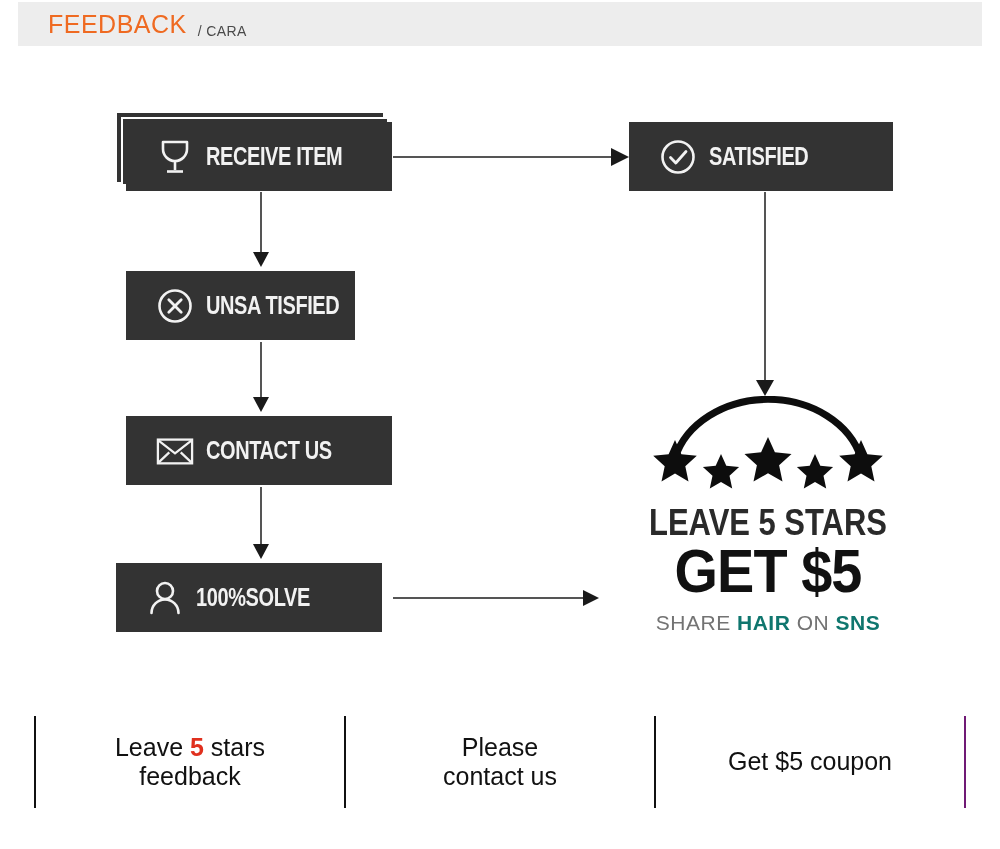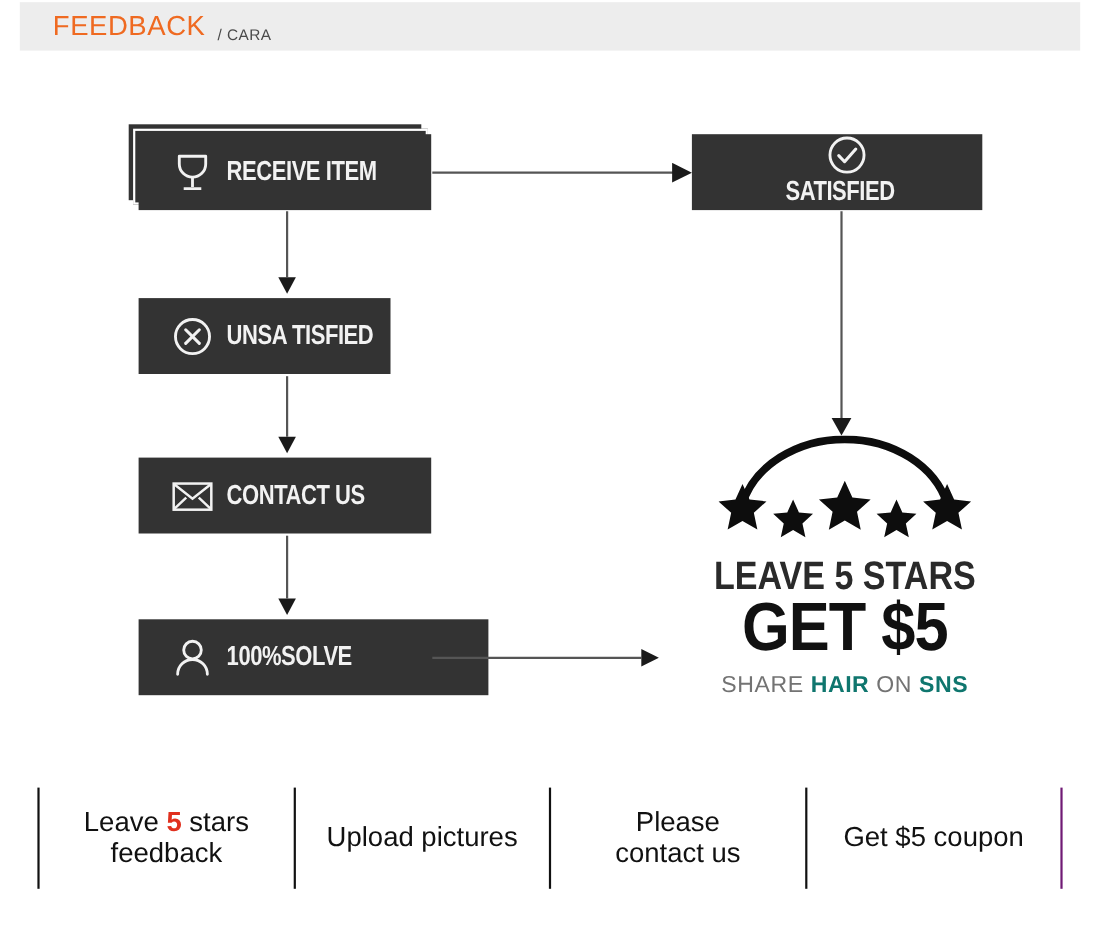--- a/index.html
+++ b/index.html
@@ -82,24 +82,24 @@
   
   .stack-l1, .stack-l2 {
     position: absolute;
     background: #333333;
     height: 69px;
   }
   .stack-l1 { z-index: 1; }
   .stack-l2 { z-index: 2; border: 2px solid #ffffff; }
 
   .box-receive  { left: 126px; top: 76px;  width: 266px; }
-  .box-satis    { left: 629px; top: 76px;  width: 264px; flex-direction: column; }
+  .box-satis    { left: 629px; top: 76px;  width: 264px; }
   .box-unsat    { left: 126px; top: 225px; width: 229px; }
   .box-contact  { left: 126px; top: 370px; width: 266px; }
-  .box-solve    { left: 126px; top: 517px; width: 318px; }
+  .box-solve    { left: 116px; top: 517px; width: 266px; }
 
   .stack-l1 { left: 117px; top: 67px; width: 266px; }
   .stack-l2 { left: 121px; top: 71px; width: 268px; }
 
   
   .arrows { position: absolute; left:0; top:0; width:1000px; height:650px; z-index: 4; pointer-events: none; }
 
   
   .rating-graphic {
     position: absolute;
@@ -287,25 +287,20 @@
 
 <div class="bottom-bar">
   <div class="bcell">
     <div class="btext">
       <span>Leave </span><span class="hi">5</span><span> stars</span><br>
       <span>feedback</span>
     </div>
   </div>
   <div class="bcell">
     <div class="btext">
-      <span>Upload pictures</span>
-    </div>
-  </div>
-  <div class="bcell">
-    <div class="btext">
       <span>Please</span><br>
       <span>contact us</span>
     </div>
   </div>
   <div class="bcell">
     <div class="btext">
       <span>Get $5 coupon</span>
     </div>
   </div>
 </div>

